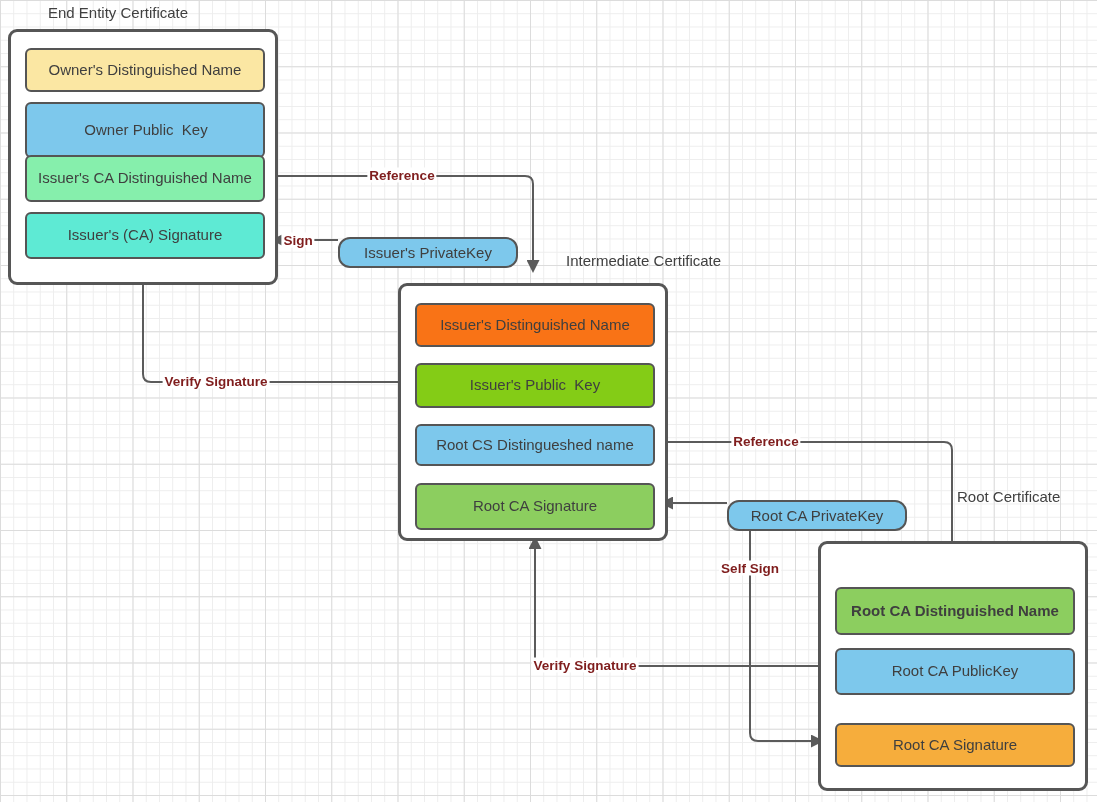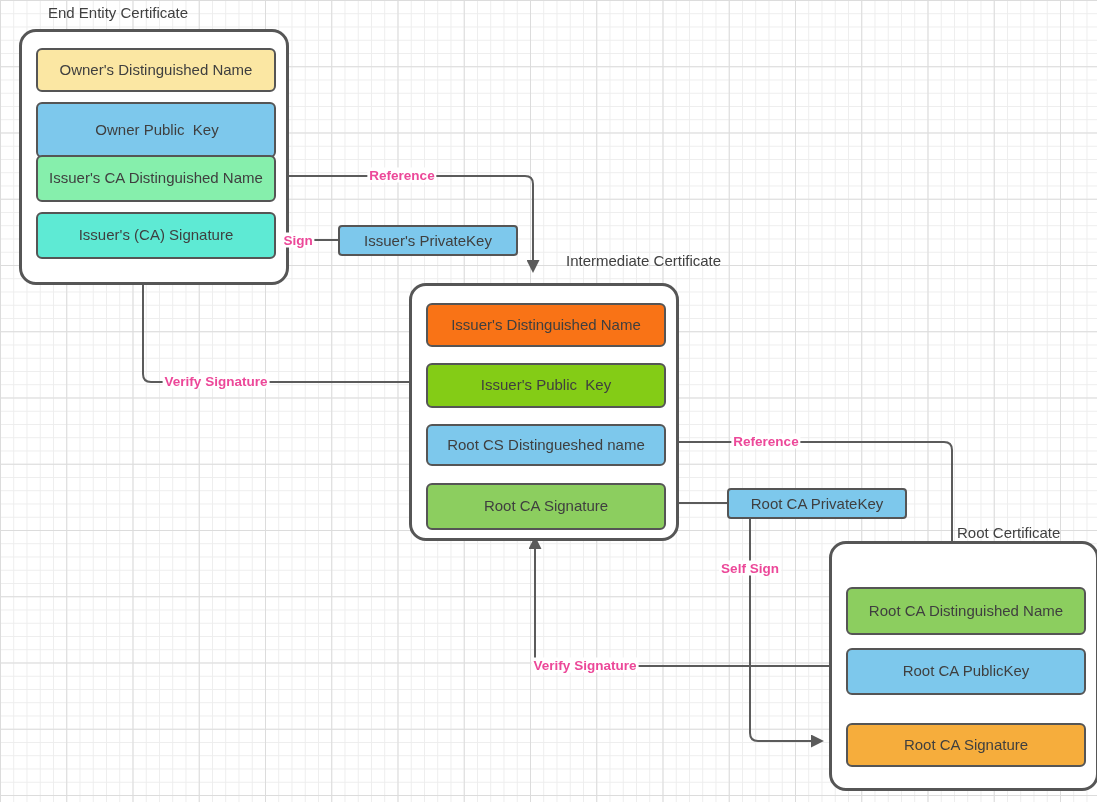--- a/index.html
+++ b/index.html
@@ -17,23 +17,22 @@
       linear-gradient(#dcdcdc 1px, transparent 1px),
       linear-gradient(90deg, #dcdcdc 1px, transparent 1px),
       linear-gradient(#ededed 1px, transparent 1px),
       linear-gradient(90deg, #ededed 1px, transparent 1px);
     background-size: 66.25px 66.25px, 66.25px 66.25px, 13.25px 13.25px, 13.25px 13.25px;
   }
   .cert-container {
     position: absolute;
     background: #ffffff;
     border: 3px solid #565656;
-    border-radius: 17px;
+    border-radius: 9px;
     box-sizing: border-box;
-    margin-left: 11px;
   }
   .cert-title {
     position: absolute;
     font-size: 15px;
     color: #404040;
     white-space: nowrap;
   }
   .field {
     position: absolute;
     left: 14px;
@@ -47,46 +46,47 @@
     text-align: center;
     font-size: 15px;
     color: #3f3f3f;
     white-space: pre-wrap;
     line-height: 1.25;
     padding: 0 6px;
   }
   .key-box {
     position: absolute;
     border: 2px solid #555555;
-    border-radius: 4px;
+    border-radius: 12px;
     box-sizing: border-box;
     display: flex;
     align-items: center;
     justify-content: center;
     text-align: center;
     font-size: 15px;
     color: #3f3f3f;
     white-space: pre-wrap;
+    margin-top: 12px;
   }
   #connectors {
     position: absolute;
     left: 0; top: 0;
     pointer-events: none;
   }
   #connectors path.wire {
     fill: none;
     stroke: #5b5b5b;
     stroke-width: 2;
   }
   .wire-label {
     position: absolute;
     transform: translate(-50%, -50%);
     font-size: 13.5px;
     font-weight: 700;
-    color: #ec4899;
+    color: #7f1d1d;
     background: #ffffff;
     padding: 0 2px;
     white-space: nowrap;
   }
 </style>
 </head>
 <body>
 
 <div id="canvas">
 
@@ -114,23 +114,23 @@
   </div>
 
   <div class="cert-title" style="left:566px; top:252px;">Intermediate Certificate</div>
   <div class="cert-container" style="left:398px; top:283px; width:270px; height:258px;">
     <div class="field" style="top: 17px; height: 44px; background: #f97316;">Issuer's Distinguished Name</div>
     <div class="field" style="top: 77px; height: 45px; background: #84cc16;">Issuer's Public  Key</div>
     <div class="field" style="top: 138px; height: 42px; background: rgb(125, 200, 236);">Root CS Distingueshed name</div>
     <div class="field" style="top: 197px; height: 47px; background: rgb(140, 206, 95);">Root CA Signature</div>
   </div>
 
-  <div class="cert-title" style="left:957px; top:524px;">Root Certificate</div>
+  <div class="cert-title" style="left:957px; top:488px;">Root Certificate</div>
   <div class="cert-container" style="left:818px; top:541px; width:270px; height:250px;">
-    <div class="field" style="top: 43px; height: 48px; background: rgb(140, 206, 95);">Root CA Distinguished Name</div>
+    <div class="field" style="top: 43px; height: 48px; background: rgb(140, 206, 95); font-weight: bold;">Root CA Distinguished Name</div>
     <div class="field" style="top: 104px; height: 47px; background: rgb(125, 200, 236);">Root CA PublicKey</div>
     <div class="field" style="top: 179px; height: 44px; background: rgb(246, 173, 60);">Root CA Signature</div>
   </div>
 
   <div class="key-box" style="left: 338px; top: 225px; width: 180px; height: 31px; background: rgb(125, 200, 236);">Issuer's PrivateKey</div>
   <div class="key-box" style="left: 727px; top: 488px; width: 180px; height: 31px; background: rgb(125, 200, 236);">Root CA PrivateKey</div>
 
   <div class="wire-label" style="left:402px; top:175px;">Reference</div>
   <div class="wire-label" style="left:298px; top:240px;">Sign</div>
   <div class="wire-label" style="left:216px; top:381px;">Verify Signature</div>

